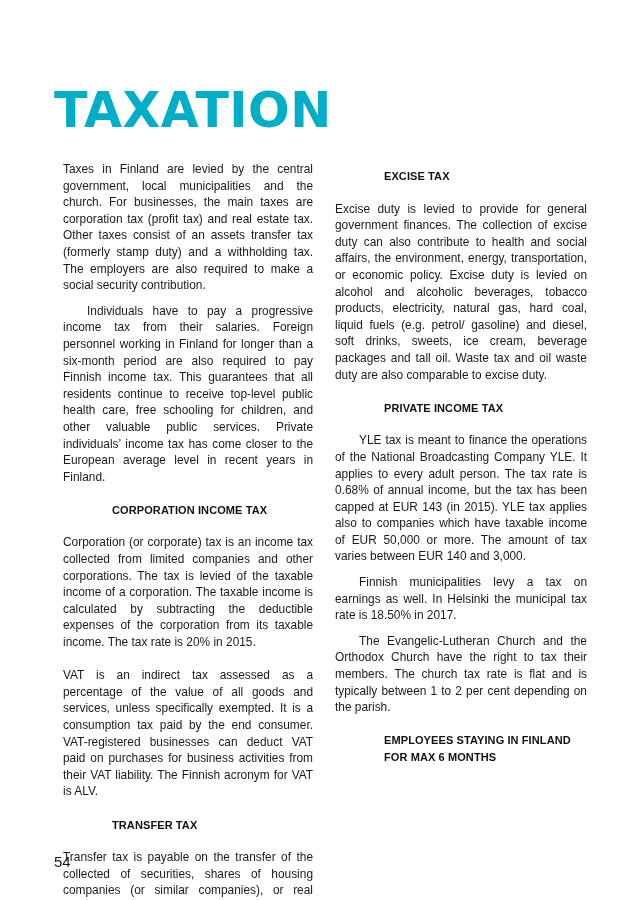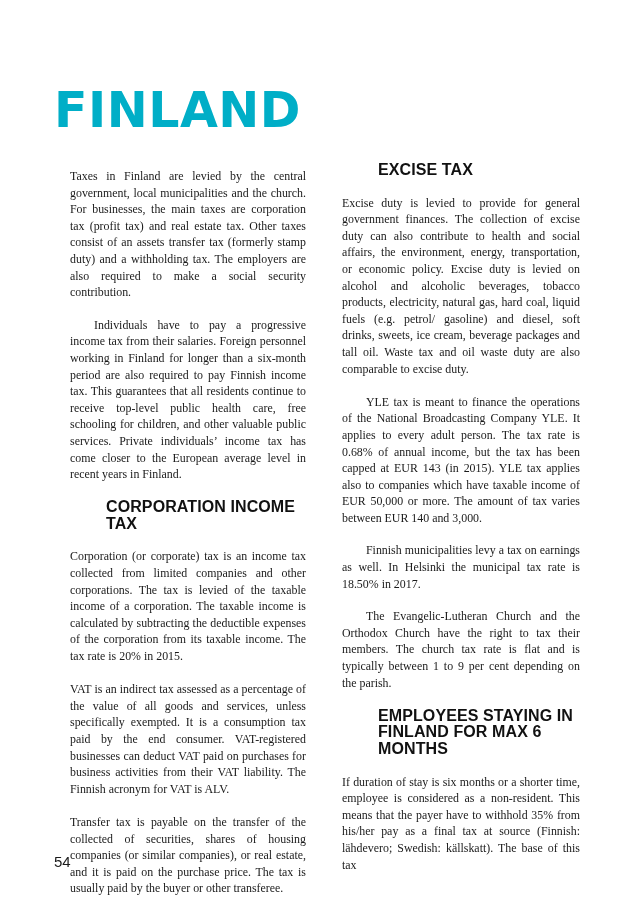--- a/index.html
+++ b/index.html
@@ -15,60 +15,61 @@
       color: #00aec7; line-height: 1; margin: 0;
     }
     .col {
       position: absolute; top: 152px; width: 268px;
       font-size: 11.9px; line-height: 16.6px;
     }
     .col.left { left: 54px; }
     .col.right { left: 326px; width: 270px; }
     .sec { margin: 0 0 16.6px 0; }
     .sec h2 {
-      margin: 10px; font-size: 16px; line-height: 16.6px; font-weight: bold;
+      margin: 16px; font-size: 11px; line-height: 16.6px; font-weight: bold;
       text-transform: uppercase; letter-spacing: 0.1px; color: #111; padding-left: 42px;
     }
-    .sec p { margin: 16px; text-align: justify; hyphens: manual; font-family: Liberation Serif, serif; }
+    .sec p { margin: 9px; text-align: justify; hyphens: manual; }
     .sec p.indent { text-indent: 24px; }
     .page-number {
       position: absolute; left: 54px; top: 853px; font-size: 15px; color: #1a1a1a;
     }
   </style>
 </head>
 <body>
 
-<h1 class="title">FINLAND</h1>
+<h1 class="title">TAXATION</h1>
 
 <div class="col left">
   <section class="sec">
     <p>Taxes in Finland are levied by the central government, local municipalities and the church. For businesses, the main taxes are corporation tax (profit tax) and real estate tax. Other taxes consist of an assets transfer tax (formerly stamp duty) and a withholding tax. The employers are also required to make a social security contribution.</p>
     <p class="indent">Individuals have to pay a progressive income tax from their salaries. Foreign personnel working in Finland for longer than a six-month period are also required to pay Finnish income tax. This guarantees that all residents continue to receive top-level public health care, free schooling for children, and other valuable public services. Private individuals’ income tax has come closer to the European average level in recent years in Finland.</p>
   </section>
   <section class="sec">
     <h2>CORPORATION INCOME TAX</h2>
     <p>Corporation (or corporate) tax is an income tax collected from limited companies and other corporations. The tax is levied of the taxable income of a corporation. The taxable income is calculated by subtracting the deductible expenses of the corporation from its taxable income. The tax rate is 20% in 2015.</p>
   </section>
   <section class="sec">
     <p>VAT is an indirect tax assessed as a percentage of the value of all goods and services, unless specifically exempted. It is a consumption tax paid by the end consumer. VAT-registered businesses can deduct VAT paid on purchases for business activities from their VAT liability. The Finnish acronym for VAT is ALV.</p>
   </section>
   <section class="sec">
+    <h2>TRANSFER TAX</h2>
     <p>Transfer tax is payable on the transfer of the collected of securities, shares of housing companies (or similar companies), or real estate, and it is paid on the purchase price. The tax is usually paid by the buyer or other transferee.</p>
   </section>
 </div>
 
 <div class="col right">
   <section class="sec">
     <h2>EXCISE TAX</h2>
     <p>Excise duty is levied to provide for general government finances. The collection of excise duty can also contribute to health and social affairs, the environment, energy, transportation, or economic policy. Excise duty is levied on alcohol and alcoholic beverages, tobacco products, electricity, natural gas, hard coal, liquid fuels (e.g. petrol/ gasoline) and diesel, soft drinks, sweets, ice cream, beverage packages and tall oil. Waste tax and oil waste duty are also comparable to excise duty.</p>
   </section>
   <section class="sec">
+    <h2>PRIVATE INCOME TAX</h2>
     <p class="indent">YLE tax is meant to finance the operations of the National Broadcasting Company YLE. It applies to every adult person. The tax rate is 0.68% of annual income, but the tax has been capped at EUR 143 (in 2015). YLE tax applies also to companies which have taxable income of EUR 50,000 or more. The amount of tax varies between EUR 140 and 3,000.</p>
     <p class="indent">Finnish municipalities levy a tax on earnings as well. In Helsinki the municipal tax rate is 18.50% in 2017.</p>
-    <p class="indent">The Evangelic-Lutheran Church and the Orthodox Church have the right to tax their members. The church tax rate is flat and is typically between 1 to 9 per cent depending on the parish.</p>
+    <p class="indent">The Evangelic-Lutheran Church and the Orthodox Church have the right to tax their members. The church tax rate is flat and is typically between 1 to 2 per cent depending on the parish.</p>
   </section>
   <section class="sec">
     <h2>EMPLOYEES STAYING IN FINLAND FOR MAX 6 MONTHS</h2>
-    <p>If duration of stay is six months or a shorter time, employee is considered as a non-resident. This means that the payer have to withhold 35% from his/her pay as a final tax at source (Finnish: lähdevero; Swedish: källskatt). The base of this tax</p>
   </section>
 </div>
 
 <div class="page-number">54</div>
 
 </body></html>

